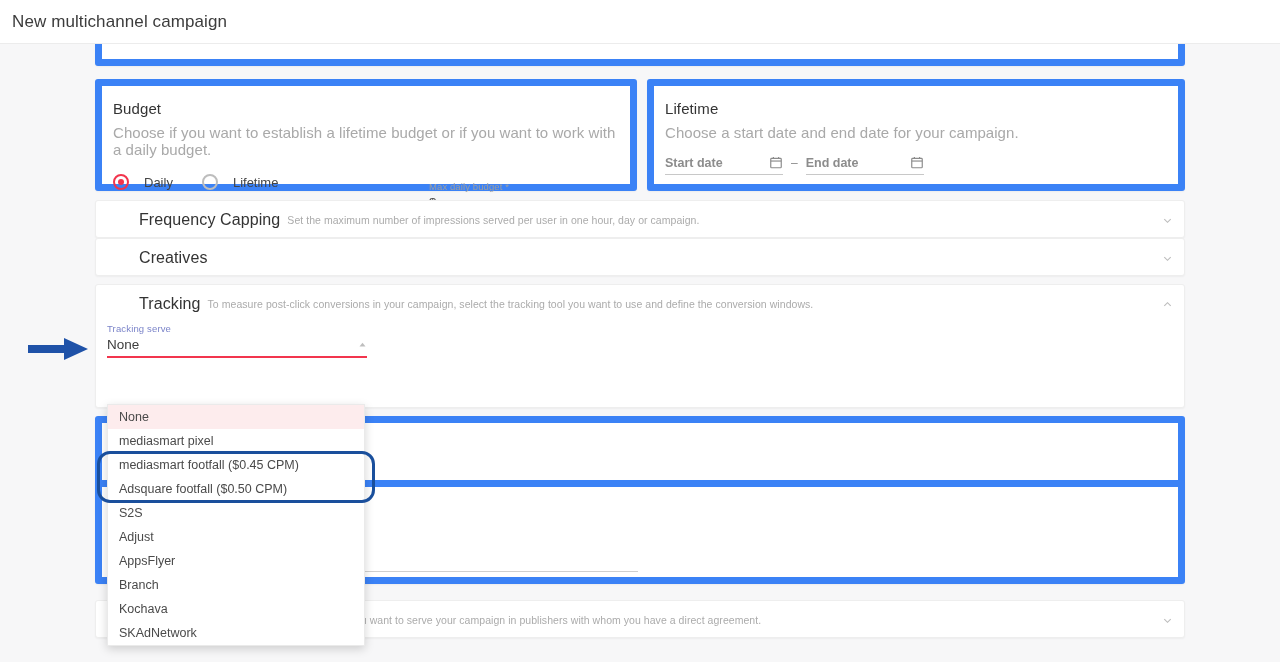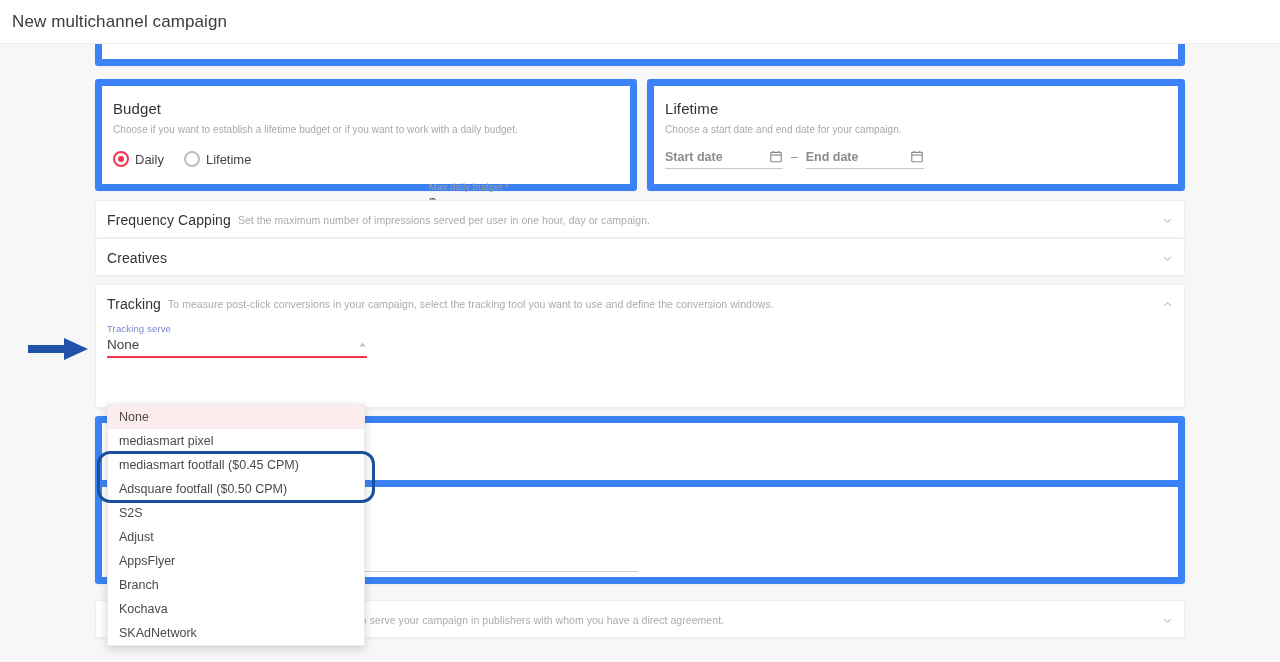--- a/index.html
+++ b/index.html
@@ -62,27 +62,27 @@
   .card-partial { left: 95px; top: -8px; width: 1090px; height: 30px; }
 
   .card-budget   { left: 95px;  top: 35px; width: 542px; height: 112px; }
   .card-lifetime { left: 647px; top: 35px; width: 538px; height: 112px; }
 
   .card-title {
     font-size: 15px; color: #333; font-weight: 400;
     letter-spacing: .1px;
   }
   .card-sub {
-    font-size: 10px; color: #a9a9a9; letter-spacing: .05px;
+    font-size: 15px; color: #a9a9a9; letter-spacing: .05px;
   }
 
   .pad { padding: 14px 11px 0 11px; }
 
   
-  .radio-row { display: flex; align-items: center; gap: 6px; margin-top: 16px; }
+  .radio-row { display: flex; align-items: center; gap: 15px; margin-top: 16px; }
   .radio {
     width: 16px; height: 16px; border-radius: 50%;
     border: 2px solid #bdbdbd; display: inline-block; position: relative;
     flex: 0 0 auto;
   }
   .radio.on { border-color: #f2354d; }
   .radio.on::after {
     content: ""; position: absolute; left: 3px; top: 3px;
     width: 6px; height: 6px; border-radius: 50%; background: #f2354d;
   }
@@ -125,22 +125,23 @@
     position: absolute; left: 95px; width: 1090px;
     background: #ffffff; border: 1px solid #eeeeee; border-radius: 3px;
     box-shadow: 0 1px 2px rgba(0,0,0,.045);
   }
   .acc-head {
     display: flex; align-items: baseline;
     padding: 0 11px; height: 38px;
     cursor: pointer;
   }
   .acc-head .h {
-    font-size: 14px; color: #333; letter-spacing: .1px;
+    font-size: 16px; color: #333; letter-spacing: .1px;
     align-self: center;
+    margin-left: 32px;
   }
   .acc-head .s {
     font-size: 10.5px; color: #ababab; margin-left: 7px;
     align-self: center; letter-spacing: .05px;
   }
   .chev {
     margin-left: auto; align-self: center;
     width: 11px; height: 11px; opacity: .5;
   }
 

